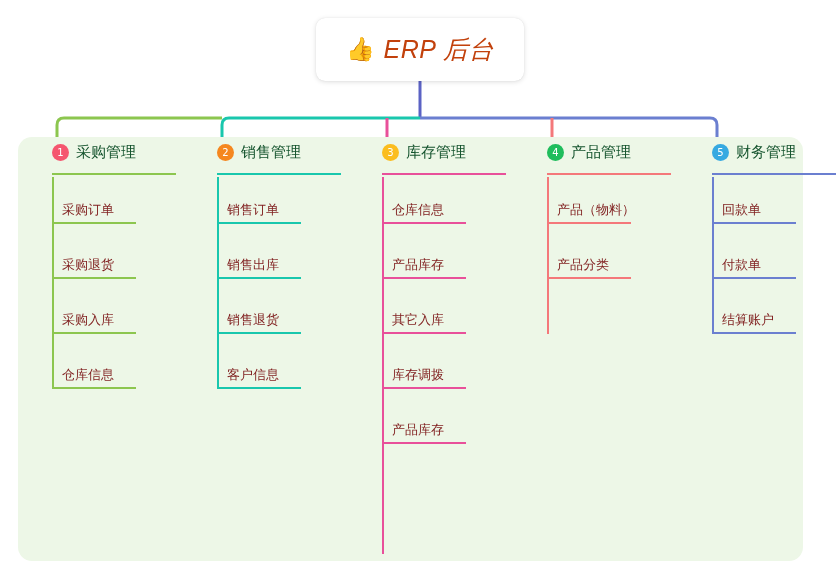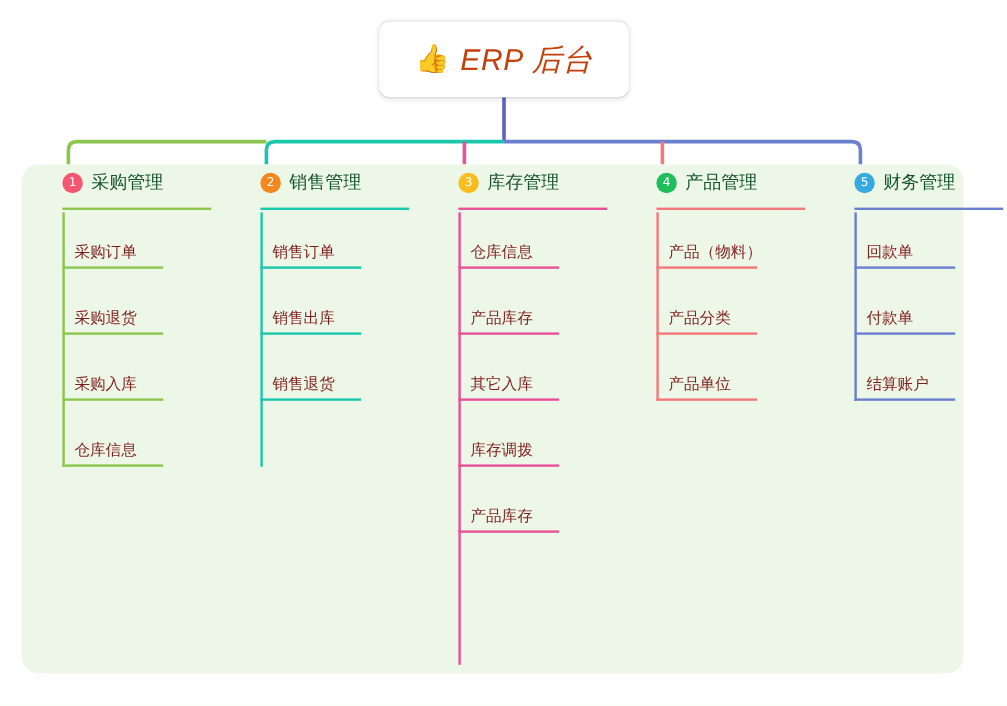--- a/index.html
+++ b/index.html
@@ -203,20 +203,24 @@
           <div class="item-rule" style="background: rgb(25, 199, 173);"></div>
         </div>
         <div class="item">
           <span class="item-label">销售出库</span>
           <div class="item-rule" style="background: rgb(25, 199, 173);"></div>
         </div>
         <div class="item">
           <span class="item-label">销售退货</span>
           <div class="item-rule" style="background: rgb(25, 199, 173);"></div>
         </div>
+        <div class="item">
+          <span class="item-label">客户信息</span>
+          <div class="item-rule" style="background: rgb(25, 199, 173);"></div>
+        </div>
       </div>
     </div>
     <div class="column" style="left: 342px;">
       <div class="col-head">
         <span class="badge" style="background: rgb(251, 189, 30);">3</span>
         <span class="col-title">库存管理</span>
       </div>
       <div class="head-rule" style="background: rgb(232, 80, 154);"></div>
       <div class="items">
         <div class="item-spine" style="background: rgb(232, 80, 154); height: 377px;"></div>
@@ -251,24 +255,20 @@
       <div class="items">
         <div class="item-spine" style="background: rgb(244, 120, 122); height: 157px;"></div>
         <div class="item">
           <span class="item-label">产品（物料）</span>
           <div class="item-rule" style="background: rgb(244, 120, 122);"></div>
         </div>
         <div class="item">
           <span class="item-label">产品分类</span>
           <div class="item-rule" style="background: rgb(244, 120, 122);"></div>
         </div>
-        <div class="item">
-          <span class="item-label">产品单位</span>
-          <div class="item-rule" style="background: rgb(244, 120, 122);"></div>
-        </div>
       </div>
     </div>
     <div class="column" style="left: 672px;">
       <div class="col-head">
         <span class="badge" style="background: rgb(54, 169, 225);">5</span>
         <span class="col-title">财务管理</span>
       </div>
       <div class="head-rule" style="background: rgb(107, 127, 208);"></div>
       <div class="items">
         <div class="item-spine" style="background: rgb(107, 127, 208); height: 157px;"></div>

